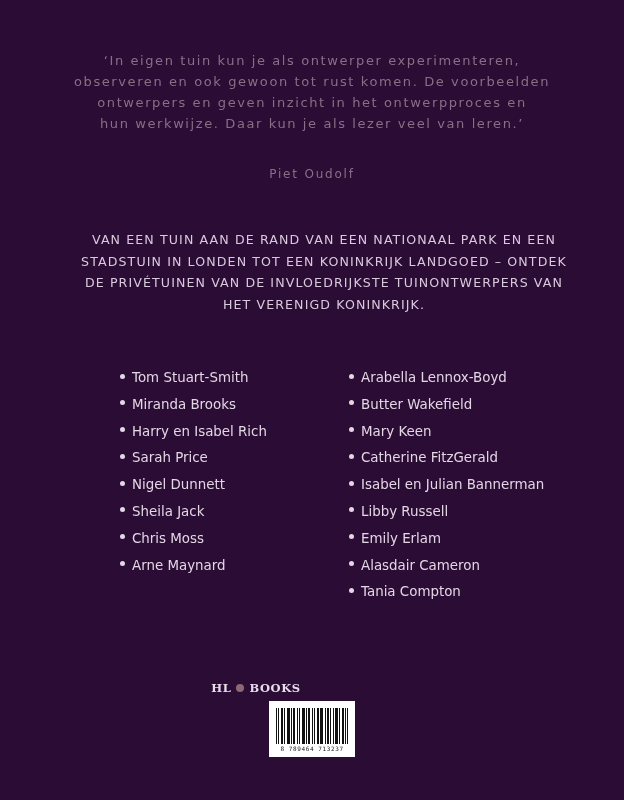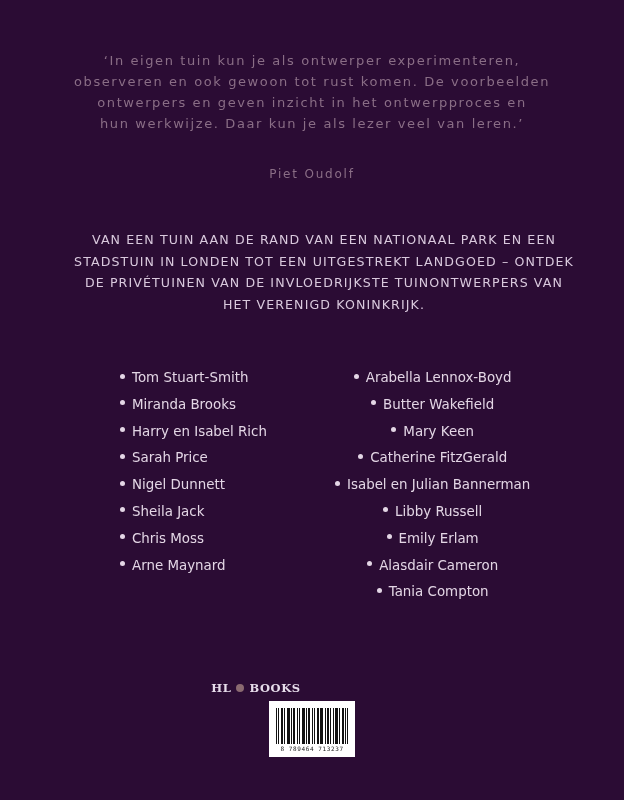--- a/index.html
+++ b/index.html
@@ -31,21 +31,21 @@
   }
   .intro .line { display:block; white-space:nowrap;padding-left:24px; }
   .col {
     position:absolute; top:368px;
     list-style:none; margin:0; padding:0;
     color:#e3d6e5; font-size:13.4px;
   }
   .col li { height:26.8px; line-height:20px; white-space:nowrap; }
   .col li .bullet { display:inline-block; width:5px; height:5px; border-radius:50%; background:#e3d6e5; margin-right:7px; vertical-align:middle; position:relative; top:-2px; }
   .col.left { left:120px; }
-  .col.right { left:335px;text-align:center; }
+  .col.right { left:349px; }
   .publisher {
     position:absolute; left:0; top:681px; width:512px; text-align:center;
     color:#e6dcea; font-family:"DejaVu Serif", serif; font-weight:bold;
     font-size:11.5px; letter-spacing:0.6px;
   }
   .publisher .logo-mark { display:inline-block; width:8px; height:8px; border-radius:50%; background:#8a6a70; margin:0 5px; vertical-align:middle; position:relative; top:-1px; }
   .barcode {
     position:absolute; left:269px; top:701px; width:86px; height:56px;
     background:#ffffff;
   }
@@ -59,21 +59,21 @@
 <div class="quote">
   <span class="line">‘In eigen tuin kun je als ontwerper experimenteren,</span>
   <span class="line">observeren en ook gewoon tot rust komen. De voorbeelden</span>
   <span class="line">ontwerpers en geven inzicht in het ontwerpproces en</span>
   <span class="line">hun werkwijze. Daar kun je als lezer veel van leren.’</span>
 </div>
 <div class="author">Piet Oudolf</div>
 
 <div class="intro">
   <span class="line">VAN EEN TUIN AAN DE RAND VAN EEN NATIONAAL PARK EN EEN</span>
-  <span class="line">STADSTUIN IN LONDEN TOT EEN UITGESTREKT LANDGOED – ONTDEK</span>
+  <span class="line">STADSTUIN IN LONDEN TOT EEN KONINKRIJK LANDGOED – ONTDEK</span>
   <span class="line">DE PRIVÉTUINEN VAN DE INVLOEDRIJKSTE TUINONTWERPERS VAN</span>
   <span class="line">HET VERENIGD KONINKRIJK.</span>
 </div>
 
 <ul class="col left">
   <li><span class="bullet"></span><span>Tom Stuart-Smith</span></li>
   <li><span class="bullet"></span><span>Miranda Brooks</span></li>
   <li><span class="bullet"></span><span>Harry en Isabel Rich</span></li>
   <li><span class="bullet"></span><span>Sarah Price</span></li>
   <li><span class="bullet"></span><span>Nigel Dunnett</span></li>

